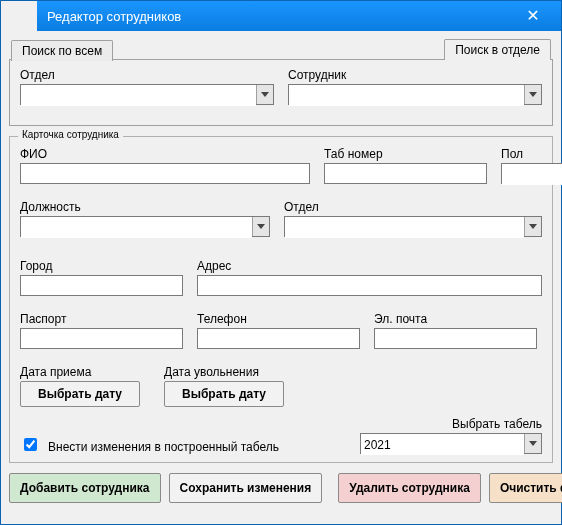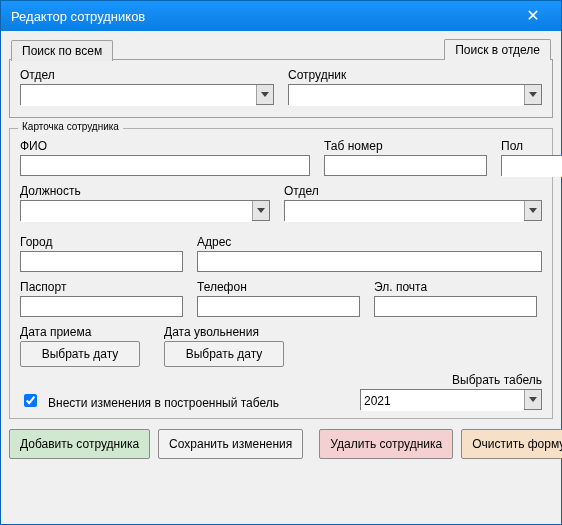--- a/index.html
+++ b/index.html
@@ -19,20 +19,21 @@
   }
   .titlebar {
     height: 30px;
     background: #0a84ff;
     background: linear-gradient(#1a95ff, #0a7de0);
     color: #fff;
     display: flex;
     align-items: center;
     padding: 0 8px 0 10px;
     font-size: 13px;
+    margin-left: 36px;
   }
   .titlebar .title { flex: 1; }
   .titlebar .close {
     width: 40px;
     text-align: center;
     font-size: 16px;
     line-height: 30px;
     cursor: pointer;
     font-weight: 300;
   }
@@ -75,21 +76,21 @@
   .tab-panel {
     border: 1px solid #a0a0a0;
     padding: 8px 10px 10px 10px;
     margin-top: -1px;
     position: relative;
     z-index: 1;
   }
   .row {
     display: flex;
     gap: 14px;
-    margin-bottom: 2px;
+    margin-bottom: 10px;
   }
   .field { display: flex; flex-direction: column; }
   .field > label { margin-bottom: 2px; font-size: 12px; color: #000; }
   input[type=text], select.combo, .combo-box {
     height: 21px;
     border: 1px solid #7a7a7a;
     background: #fff;
     font-size: 12px;
     padding: 0 3px;
   }
@@ -130,20 +131,21 @@
     font-size: 10px;
   }
   .btn {
     height: 26px;
     padding: 0 12px;
     border: 1px solid #8a8a8a;
     background: #f2f2f2;
     cursor: pointer;
     font-size: 12px;
     border-radius: 2px;
+    font-weight: bold;
   }
   .checkbox-wrap {
     display: flex;
     align-items: flex-end;
     gap: 8px;
   }
   .checkbox-wrap input[type=checkbox] {
     width: 13px; height: 13px;
   }
   .action-bar {

